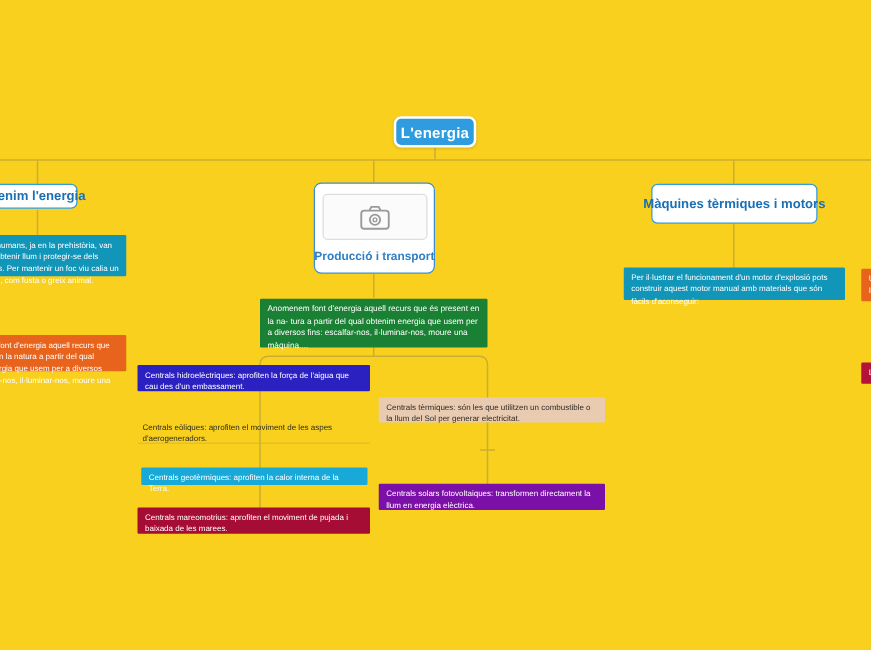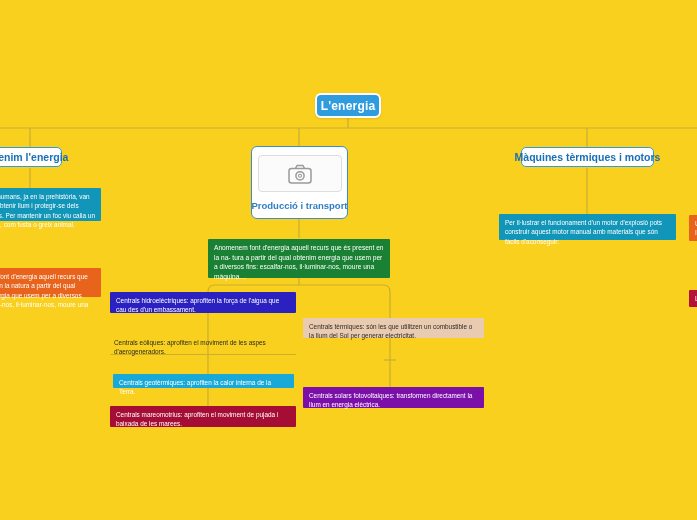--- a/index.html
+++ b/index.html
@@ -168,21 +168,21 @@
   </svg>
 
   <div class="node root-node" style="left:315px; top:93px; width:66px; height:25px;">
     <span>L'energia</span>
   </div>
 
   <div class="node topic-node" style="left:-38px; top:147px; width:100px; height:20px;">
     <span>Com obtenim l'energia</span>
   </div>
 
-  <div class="node topic-node" style="left:521px; top:147px; width:133px; height:20px;">
+  <div class="node topic-node" style="left:521px; top:147px; width:133px; height:32px;">
     <span>Màquines tèrmiques i motors</span>
   </div>
 
   <div class="node image-node" style="left:251px; top:146px; width:97px; height:73px;">
     <div class="image-frame">
       <svg class="camera-ic" width="24" height="20" viewBox="0 0 24 20" xmlns="http://www.w3.org/2000/svg">
         <rect x="1" y="4.5" width="22" height="14.5" rx="2.5" ry="2.5" fill="none" stroke="#9a9a9a" stroke-width="1.5"></rect>
         <path d="M7.5 4.5 L9 1.5 L15 1.5 L16.5 4.5" fill="none" stroke="#9a9a9a" stroke-width="1.5" stroke-linejoin="round"></path>
         <circle cx="12" cy="11.8" r="4.1" fill="none" stroke="#9a9a9a" stroke-width="1.5"></circle>
         <circle cx="12" cy="11.8" r="1.5" fill="none" stroke="#9a9a9a" stroke-width="1.1"></circle>

